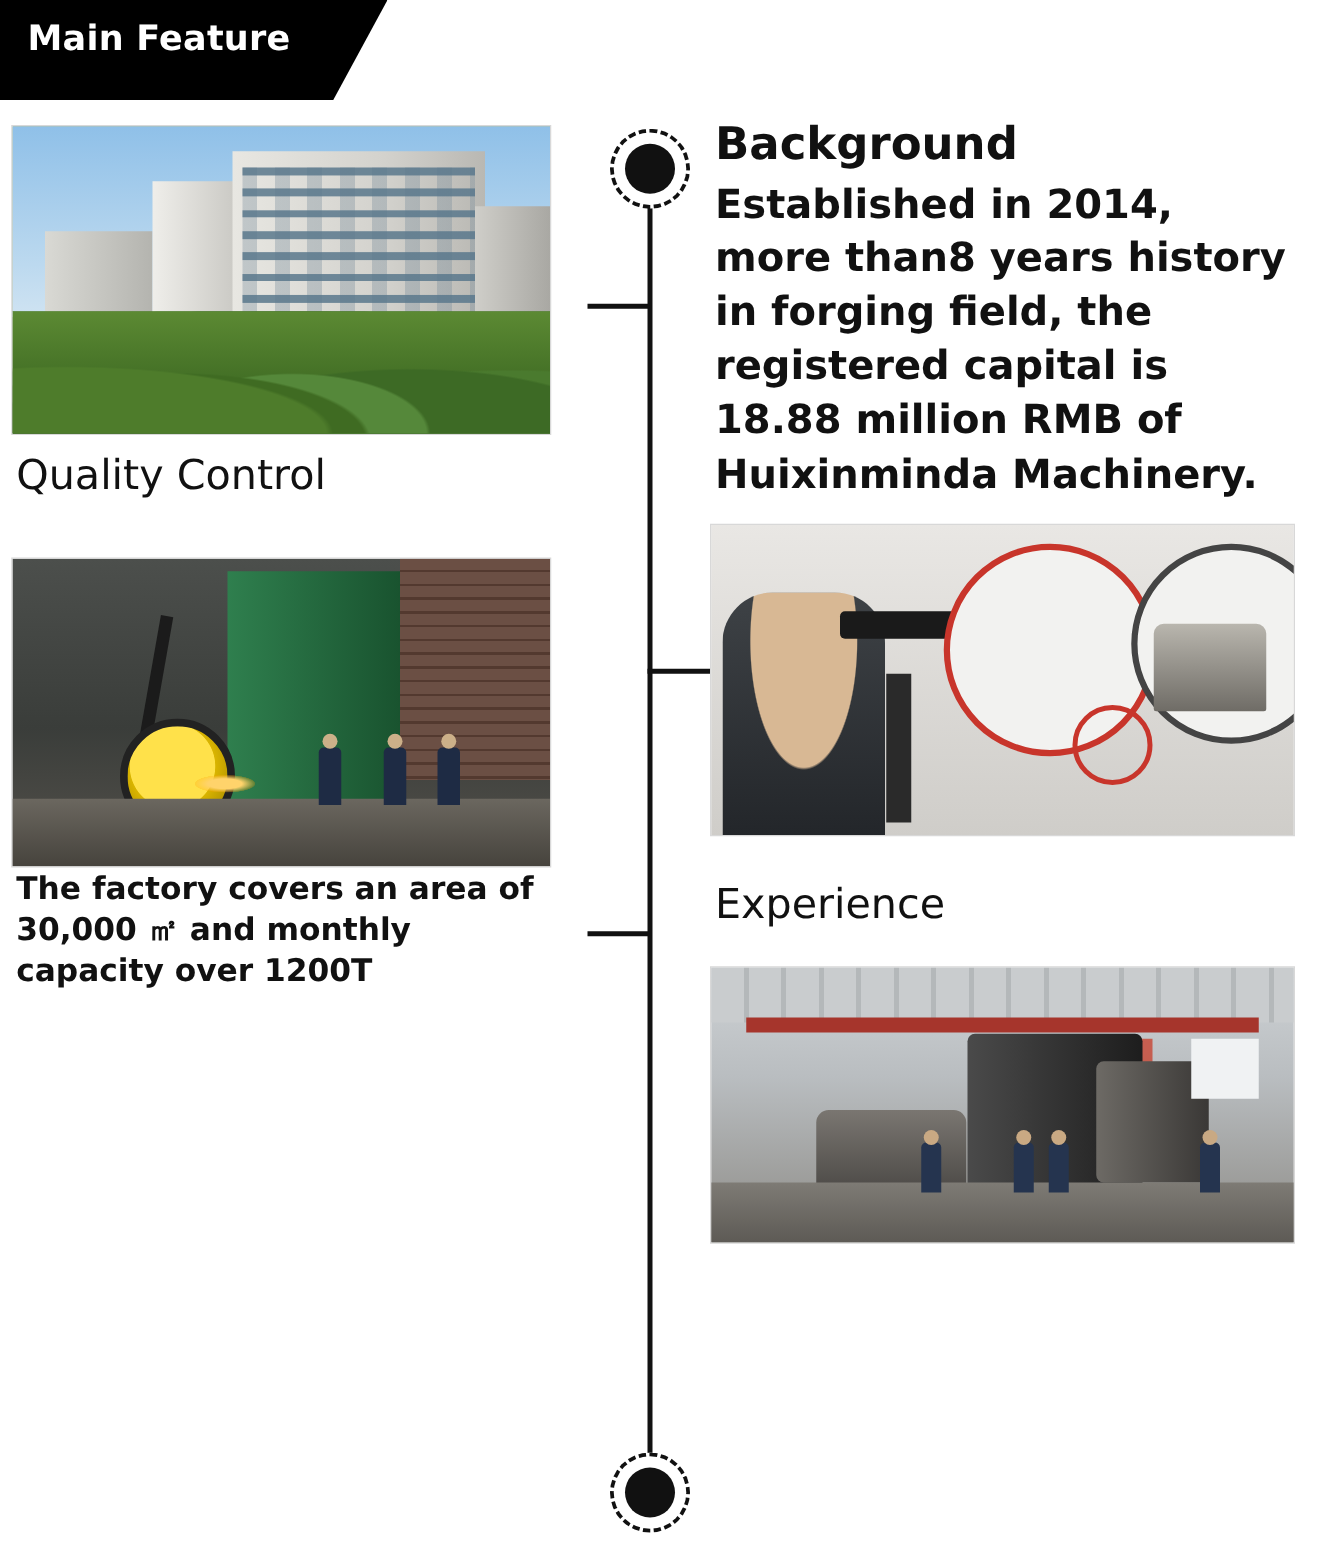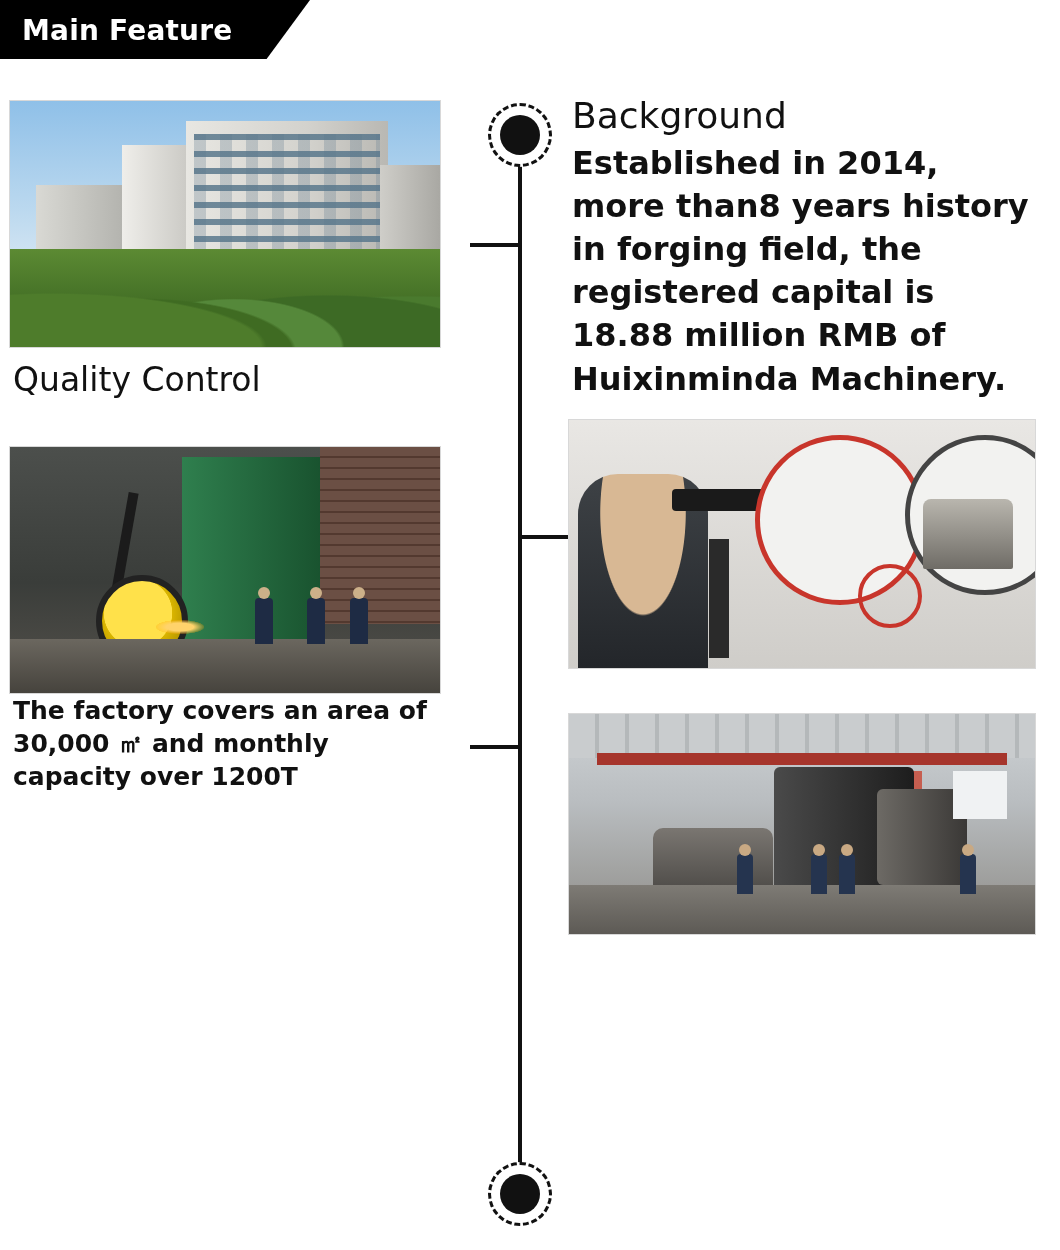--- a/index.html
+++ b/index.html
@@ -15,21 +15,21 @@
     overflow: hidden;
     color: #111;
   }
 
   
   .header-banner {
     position: absolute;
     left: 0;
     top: 0;
     width: 310px;
-    height: 59px;
+    height: 80px;
   }
   .header-banner .shape {
     position: absolute;
     inset: 0;
     background: #000;
     clip-path: polygon(0 0, 100% 0, 86% 100%, 0 100%);
   }
   .header-banner .title {
     position: absolute;
     left: 22px;
@@ -103,21 +103,21 @@
   }
 
   .heading {
     font-size: 33px;
     font-weight: normal;
     margin: 14px 0 10px 4px;
     line-height: 1.1;
   }
   .heading-strong {
     font-size: 36px;
-    font-weight: normal;
+    font-weight: bold;
     margin: 0 0 6px 4px;
     line-height: 1.1;
   }
   .body-text {
     font-size: 25px;
     font-weight: bold;
     line-height: 1.32;
     margin: 0 0 0 4px;
   }
   .body-text-light {
@@ -364,20 +364,21 @@
       <div class="circ circ1"></div>
       <div class="circ circ2"></div>
       <div class="part2"></div>
       <div class="marker"></div>
     </div>
   </div>
 
   <div style="height:22px"></div>
 
   <div>
+    <div class="heading">Experience</div>
     <div style="height:22px"></div>
     <div class="photo ph-plant">
       <div class="roof"></div>
       <div class="redbeam"></div>
       <div class="sign"></div>
       <div class="tank"></div>
       <div class="tank2"></div>
       <div class="drum"></div>
       <div class="win"></div>
       <div class="ground"></div>

